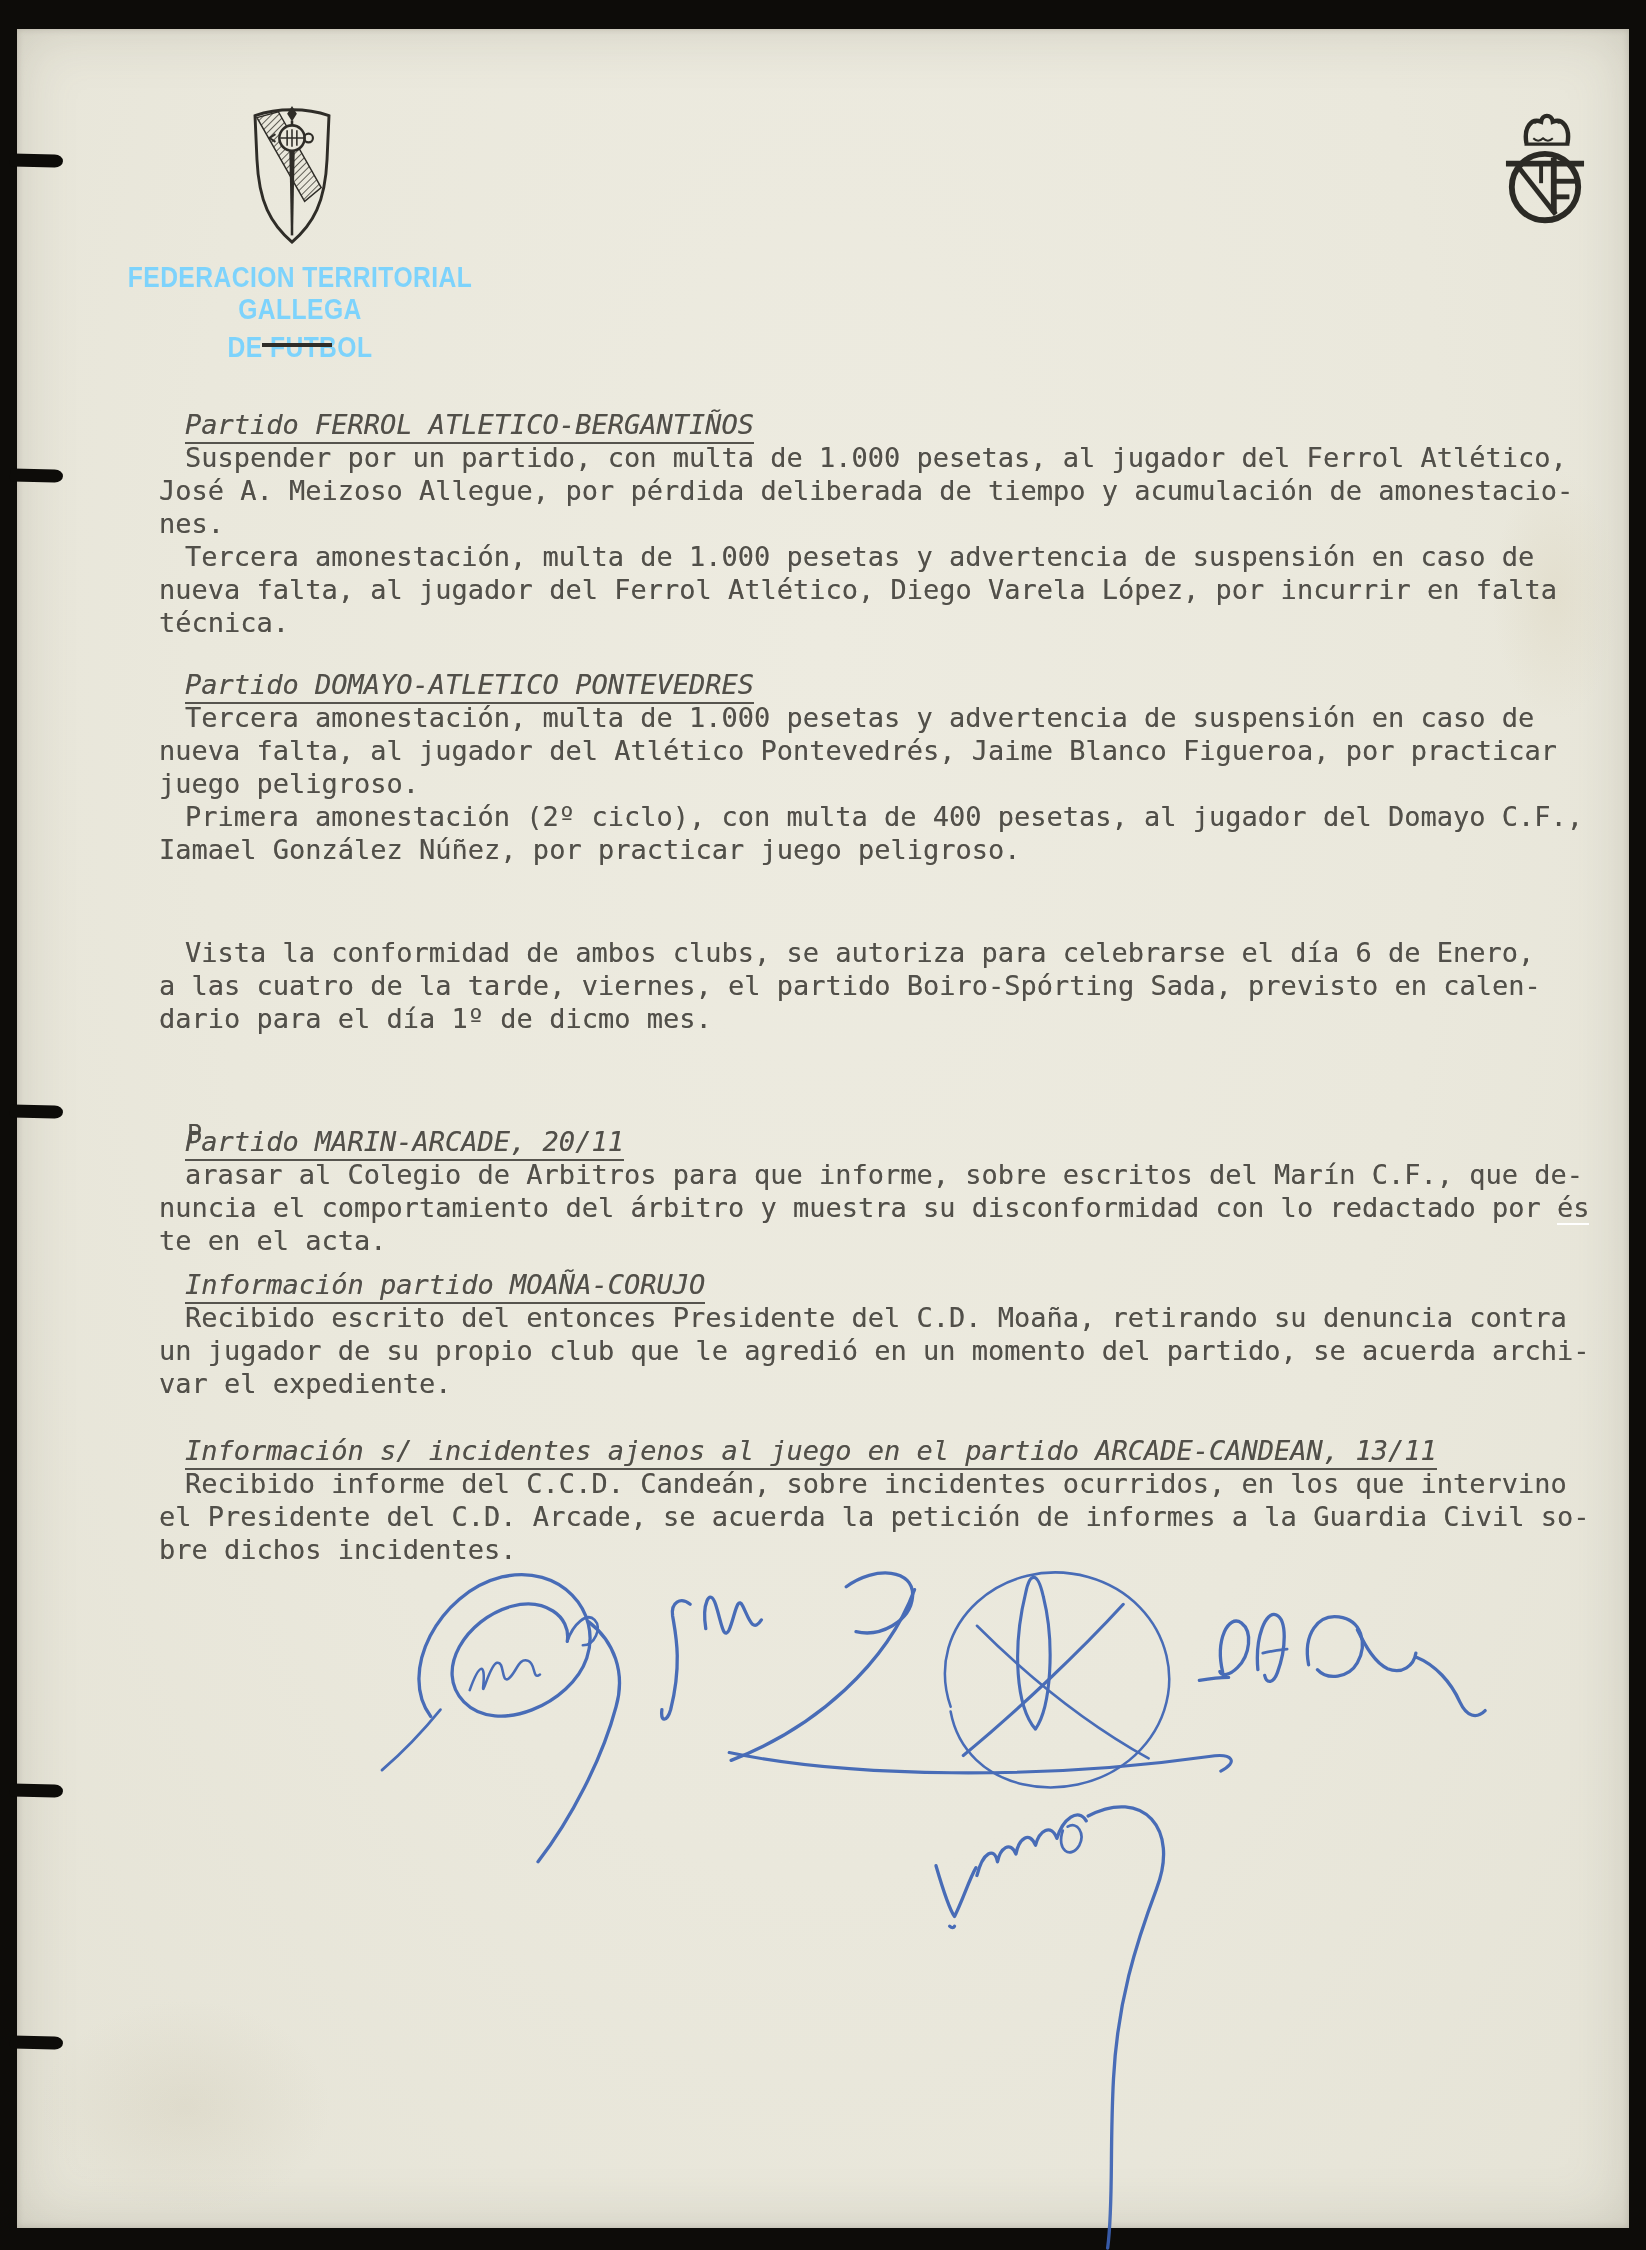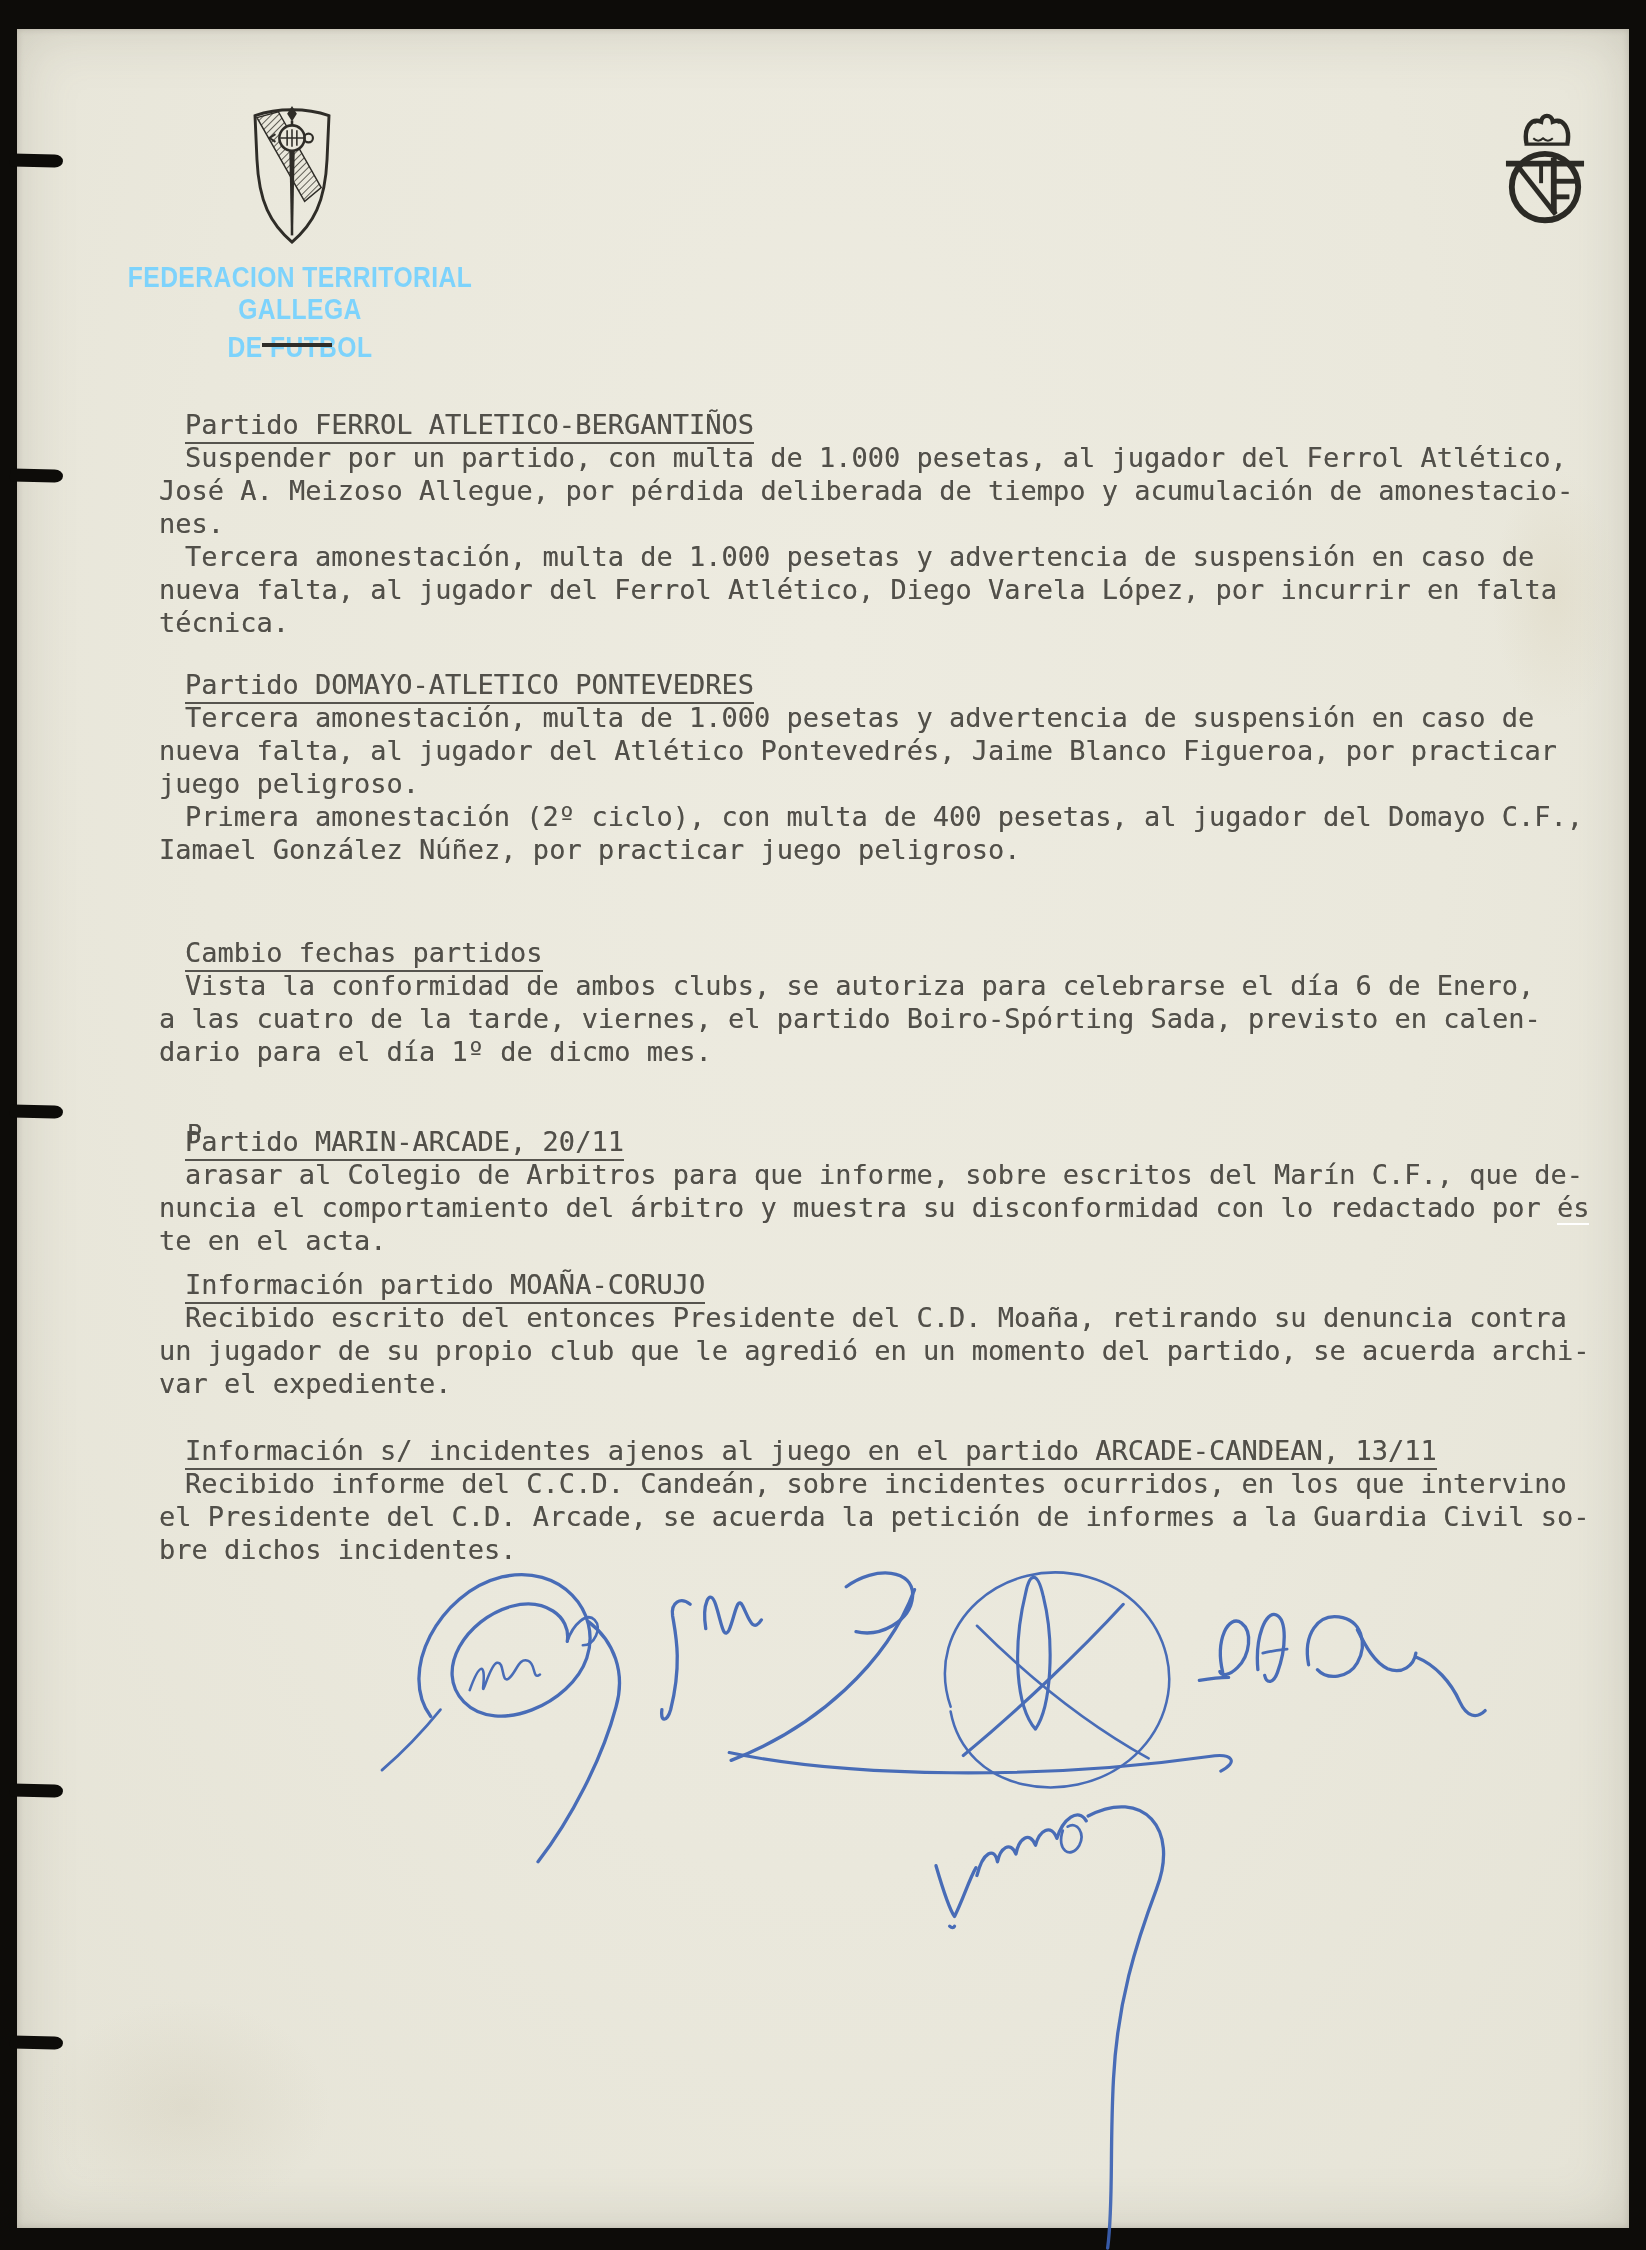--- a/index.html
+++ b/index.html
@@ -36,21 +36,21 @@
   .lh-rule{position:absolute;left:262px;top:343px;width:70px;height:3.9px;background:#2f2d28;}
   .crest-left{position:absolute;left:248px;top:103px;}
   .crest-right{position:absolute;left:1498px;top:109px;}
   
   .doc-section{
     position:absolute;left:159px;width:1443px;
     color:#514f49;font-size:27px;line-height:33px;
     text-shadow:0 0 0.5px rgba(81,79,73,.55);
   }
   .doc-section h2{
-    margin:0 0 0 26px;font-size:27px;font-weight:normal;line-height:33px;
+    margin:0 0 0 26px;font-size:27px;font-weight:normal;line-height:33px;font-style:italic;
   }
   .doc-section h2 .u{border-bottom:2.9px solid #56544e;padding-bottom:2px;}
   .doc-section p{
     margin:0 0 0 0;white-space:pre-line;text-indent:26px;
   }
   .doc-section p + p{margin-top:0;}
   .orphan-p{
     position:absolute;left:187px;top:1119px;color:#514f49;font-size:25px;line-height:29px;
     text-shadow:0 0 0.5px rgba(81,79,73,.55);
   }
@@ -126,21 +126,20 @@
 <section class="doc-section" style="top:668px">
   <h2><span class="u">Partido DOMAYO-ATLETICO PONTEVEDRES</span></h2>
   <p>Tercera amonestación, multa de 1.000 pesetas y advertencia de suspensión en caso de
 nueva falta, al jugador del Atlético Pontevedrés, Jaime Blanco Figueroa, por practicar
 juego peligroso.</p>
   <p>Primera amonestación (2º ciclo), con multa de 400 pesetas, al jugador del Domayo C.F.,
 Iamael González Núñez, por practicar juego peligroso.</p>
 </section>
 
 <section class="doc-section" style="top:936px">
-  <h2><span class="u">Cambio fechas partidos</span></h2>
   <p>Vista la conformidad de ambos clubs, se autoriza para celebrarse el día 6 de Enero,
 a las cuatro de la tarde, viernes, el partido Boiro-Spórting Sada, previsto en calen-
 dario para el día 1º de dicmo mes.</p>
 </section>
 
 <section class="doc-section" style="top:1125px">
   <h2><span class="u">Partido MARIN-ARCADE, 20/11</span></h2>
   <p><span>arasar al Colegio de Arbitros para que informe, sobre escritos del Marín C.F., que de-
 nuncia el comportamiento del árbitro y muestra su disconformidad con lo redactado por </span><span class="u-inline">és</span><span>
 te en el acta.</span></p>

